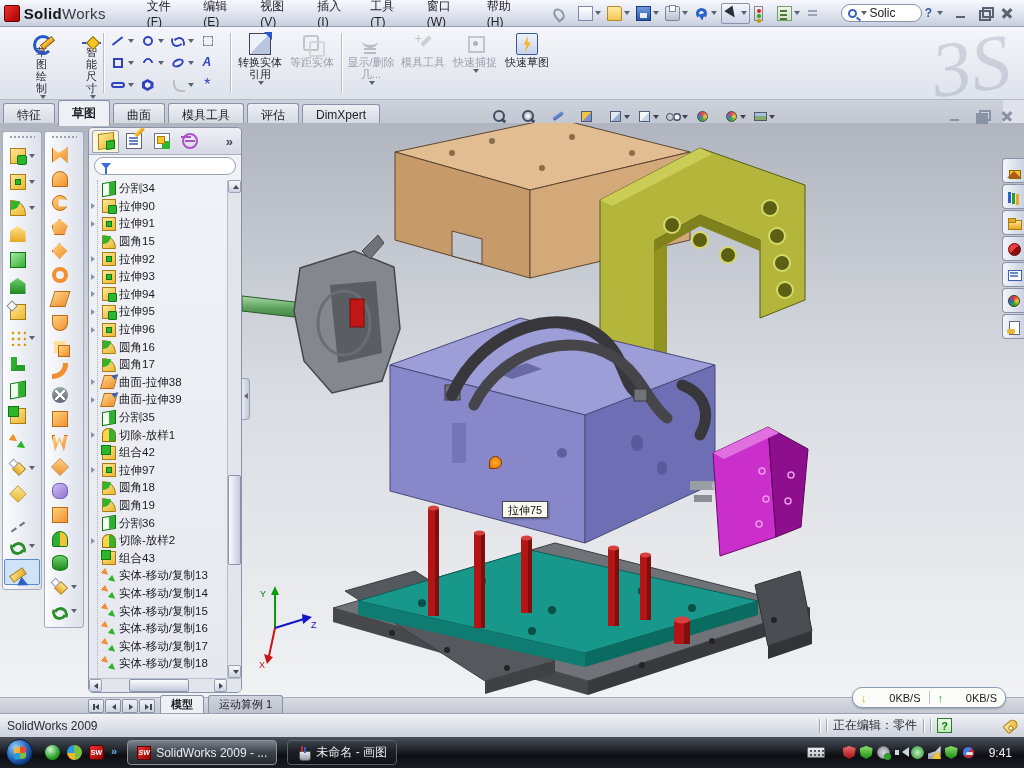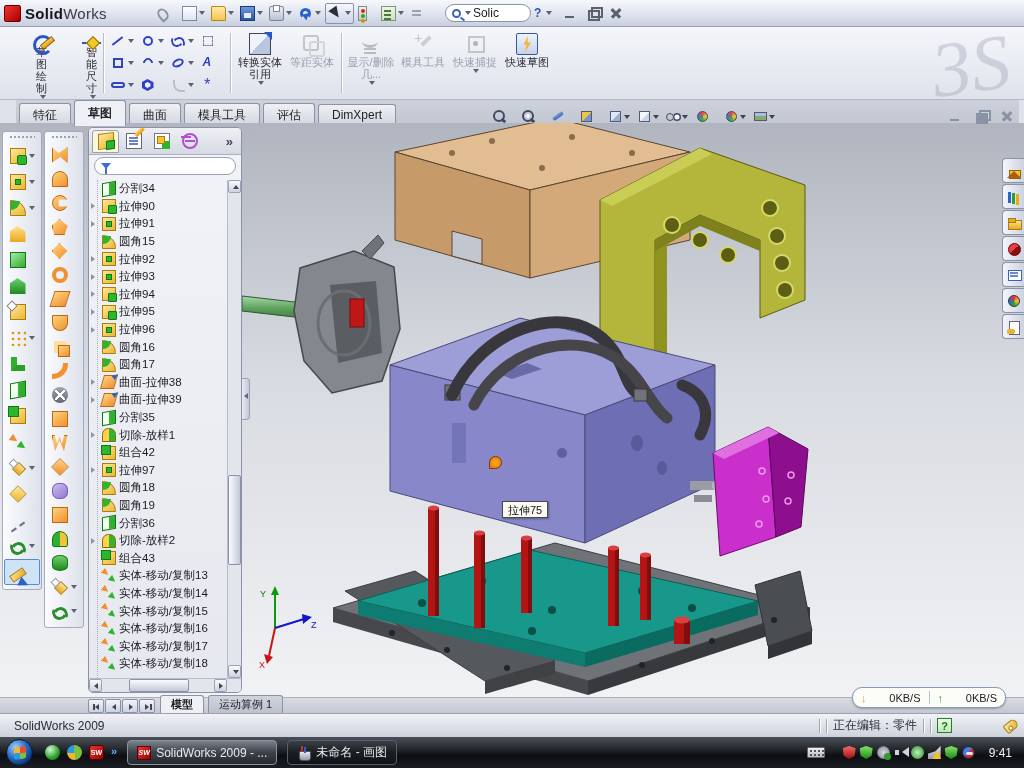--- a/index.html
+++ b/index.html
@@ -102,21 +102,21 @@
   .sk-poly::after{content:"";position:absolute;inset:4px;background:#eef1f8;clip-path:polygon(50% 0,100% 28%,100% 72%,50% 100%,0 72%,0 28%);}
   .sk-fillet2::before{content:"";position:absolute;left:2px;top:2px;width:10px;height:10px;border-left:2px solid #8a90a8;border-bottom:2px solid #8a90a8;border-bottom-left-radius:8px;}
   .sk-point::before{content:"*";position:absolute;left:3px;top:-2px;font-size:16px;color:#3142c0;}
   .cmd-mid { width:52px; display:flex; flex-direction:column; align-items:center; padding-top:6px; gap:1px; }
   .cmd-stack { display:flex; flex-direction:column; justify-content:center; gap:3px; padding:0 2px; }
   .stack-row { display:flex; align-items:center; gap:4px; font-size:11px; color:#9aa0ac; width:118px; }
   .stack-row .bi { width:14px; height:14px; flex:0 0 14px; }
   .stack-row .car { margin-left:auto; }
 
   
-  #tabrow { position:absolute; left:16px; top:100px; width:1003px; height:23px; background:linear-gradient(#cdd1db,#c2c7d2); }
+  #tabrow { position:absolute; left:0; top:100px; width:1003px; height:23px; background:linear-gradient(#cdd1db,#c2c7d2); }
   .rtab { display:inline-block; font-size:12px; color:#23232b; padding:3px 13px 4px;
     background:linear-gradient(#eef0f4,#cfd4de); border:1px solid #8a92a6; border-bottom:none;
     border-radius:3px 3px 0 0; margin-left:3px; position:relative; top:2px; }
   .rtab.active { background:#eef0f5; padding-top:4px; top:0px; font-weight:bold; z-index:2; }
 
   
   #workspace { position:absolute; left:0; top:123px; width:1024px; height:574px;
     background:linear-gradient(#b0b5bf,#d8dbe1 45%,#f1f2f4); }
   #modelsvg { position:absolute; left:242px; top:0; }
 
@@ -286,21 +286,21 @@
   .nb-prev i { left:6px; border-right:4px solid #445; }
   .nb-next i { left:6px; border-left:4px solid #445; }
   .nb-last i { left:5px; border-left:4px solid #445; } .nb-last::after { content:""; position:absolute; left:10px; top:4px; width:1.5px; height:6px; background:#445; }
   .dtab { font-size:11px; color:#1a1a22; padding:1px 10px 1px; margin-left:4px; border:1px solid #8a92a8; border-bottom:none;
     background:linear-gradient(#d0d4dd,#bcc1cc); border-radius:3px 3px 0 0; }
   .dtab.active { background:#eef0f4; font-weight:bold; }
 
   
   #statusbar { position:absolute; left:0; top:713px; width:1024px; height:24px;
     background:linear-gradient(#f0f2f6,#cdd2dc); border-top:1px solid #9aa2b2; display:flex; align-items:center; font-size:12px; color:#2a2a32; }
-  #status-left { margin-left:14px; }
+  #status-left { margin-left:7px; }
   #status-right { margin-left:auto; display:flex; align-items:center; gap:6px; margin-right:6px; }
   .ssep { width:1px; height:14px; background:#9aa; box-shadow:1px 0 0 #fff; }
   .q-ico { width:15px; height:15px; background:linear-gradient(#eafce8,#bfe8b8); border:1px solid #2a7a2a; color:#0a7a0a;
     font-weight:bold; font-size:11px; display:flex; align-items:center; justify-content:center; }
   .tag-ico { width:14px; height:10px; background:linear-gradient(135deg,#ffe79a,#e8b62e); border:1px solid #a97d10;
     border-radius:2px 5px 5px 2px; transform:rotate(-40deg); position:relative; }
   .tag-ico::after { content:""; position:absolute; left:2px; top:3px; width:3px; height:3px; border-radius:50%; background:#fff; border:1px solid #a97d10; }
 
   
   #speedwidget { position:absolute; left:852px; top:687px; width:154px; height:21px; background:#fcfcf8;
@@ -356,20 +356,30 @@
   .hidden { visibility:hidden; }
 </style>
 </head>
 <body>
 
 <div id="app">
 
   <div id="titlebar">
     <div class="sw-cube"></div>
     <div class="logo-text"><b>Solid</b><span>Works</span></div>
+    <div id="menubar">
+
+    <span class="menu-item">文件(F)</span>
+        <span class="menu-item">编辑(E)</span>
+        <span class="menu-item">视图(V)</span>
+        <span class="menu-item">插入(I)</span>
+        <span class="menu-item">工具(T)</span>
+        <span class="menu-item">窗口(W)</span>
+        <span class="menu-item">帮助(H)</span>
+      </div>
     <div id="quickbar">
 
         <span class="qbtn">
           <i class="qi qi-pin"></i>
           <i class="car hidden"></i>
         </span>
 
         <span class="qbtn">
           <i class="qi qi-new"></i>
           <i class="car"></i>

